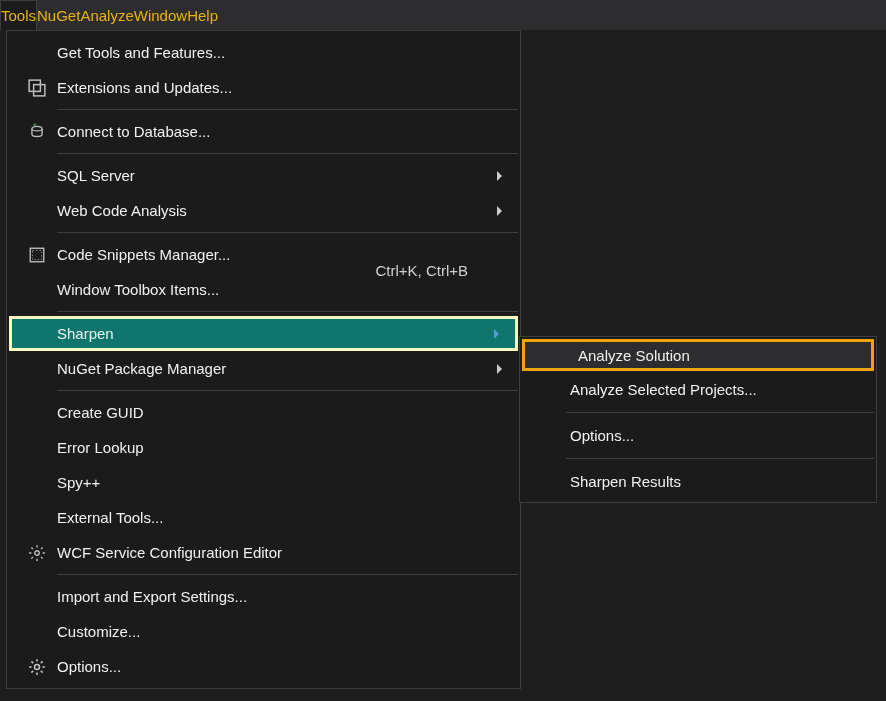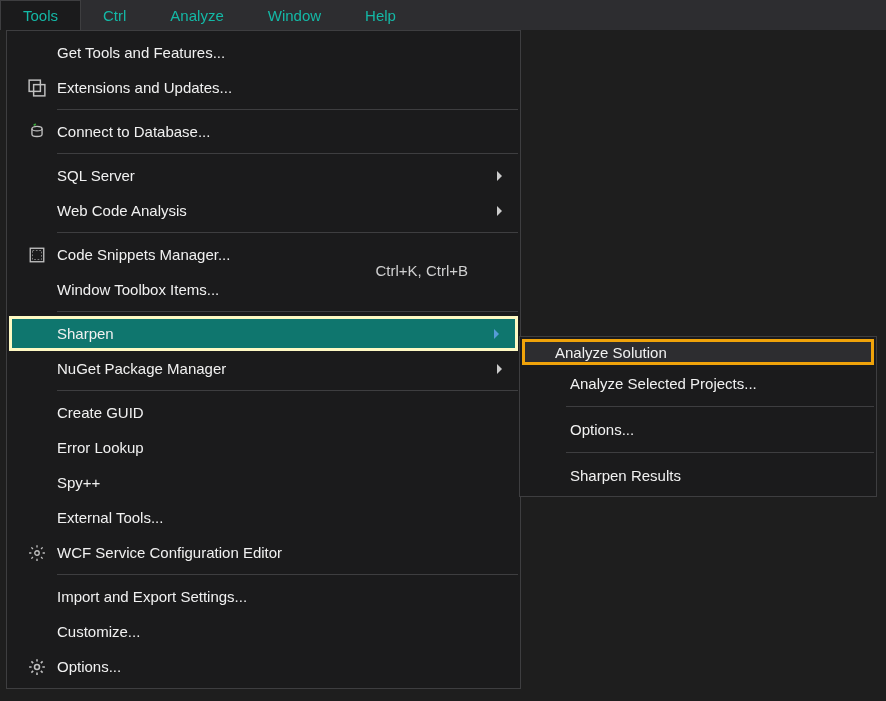--- a/index.html
+++ b/index.html
@@ -17,24 +17,24 @@
       overflow: hidden;
       position: relative;
     }
     .menubar {
       display: flex;
       height: 30px;
       background: #2d2d30;
       align-items: stretch;
     }
     .menubar-item {
-      padding: 0 22px;
+      padding: 0 0;
       display: flex;
       align-items: center;
-      color: #14b8a6;
+      color: #eab308;
       cursor: default;
     }
     .menubar-item.active {
       background: #1b1b1c;
       border: 1px solid #3e3e40;
       border-bottom: none;
     }
     .dropdown {
       position: absolute;
       top: 30px;
@@ -104,41 +104,41 @@
       border: 1px solid #3e3e40;
       padding: 2px;
     }
     .submenu .menu-item {
       height: 37px;
       padding-left: 46px;
     }
     .submenu .menu-item.highlighted-sub {
       border: 3px solid #f0a30a;
       background: #2d2d30;
-      padding-left: 28px;
-      height: 26px;
+      padding-left: 51px;
+      height: 32px;
     }
     .submenu .separator {
       margin: 4px 0 4px 44px;
     }
     
     .ico {
       width: 18px;
       height: 18px;
     }
   </style>
 </head>
 <body>
 
 <div class="menubar">
   <div class="menubar-item active">
     <span>Tools</span>
   </div>
   <div class="menubar-item">
-    <span>Ctrl</span>
+    <span>NuGet</span>
   </div>
   <div class="menubar-item">
     <span>Analyze</span>
   </div>
   <div class="menubar-item">
     <span>Window</span>
   </div>
   <div class="menubar-item">
     <span>Help</span>
   </div>

